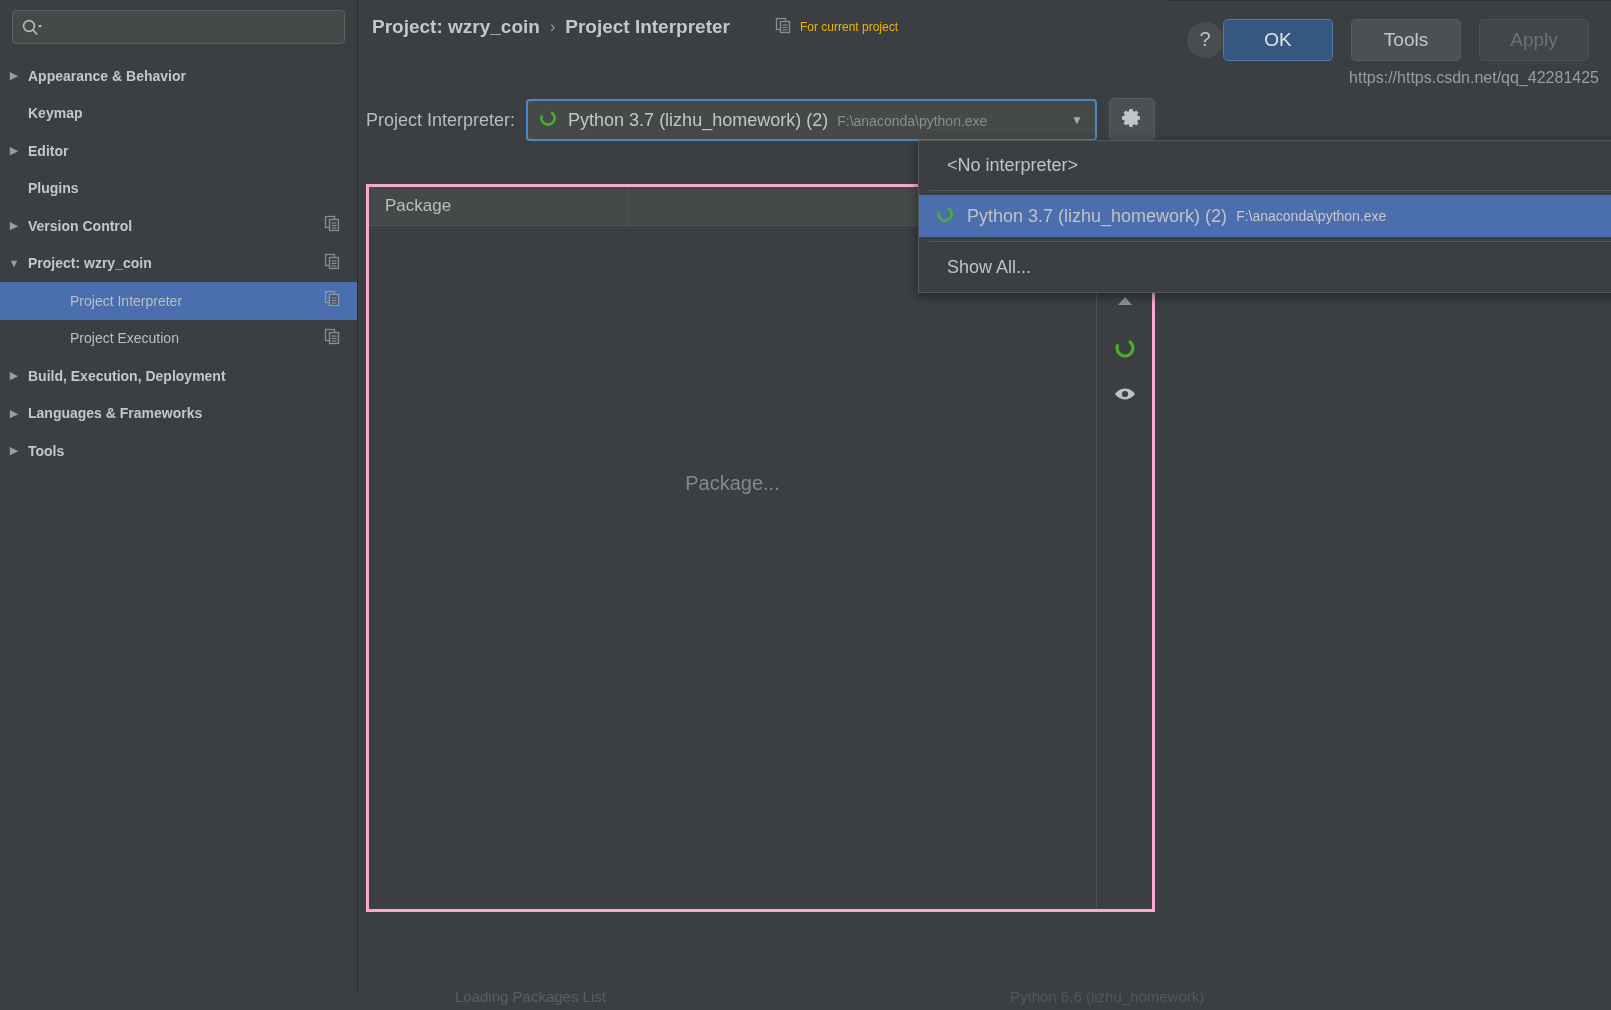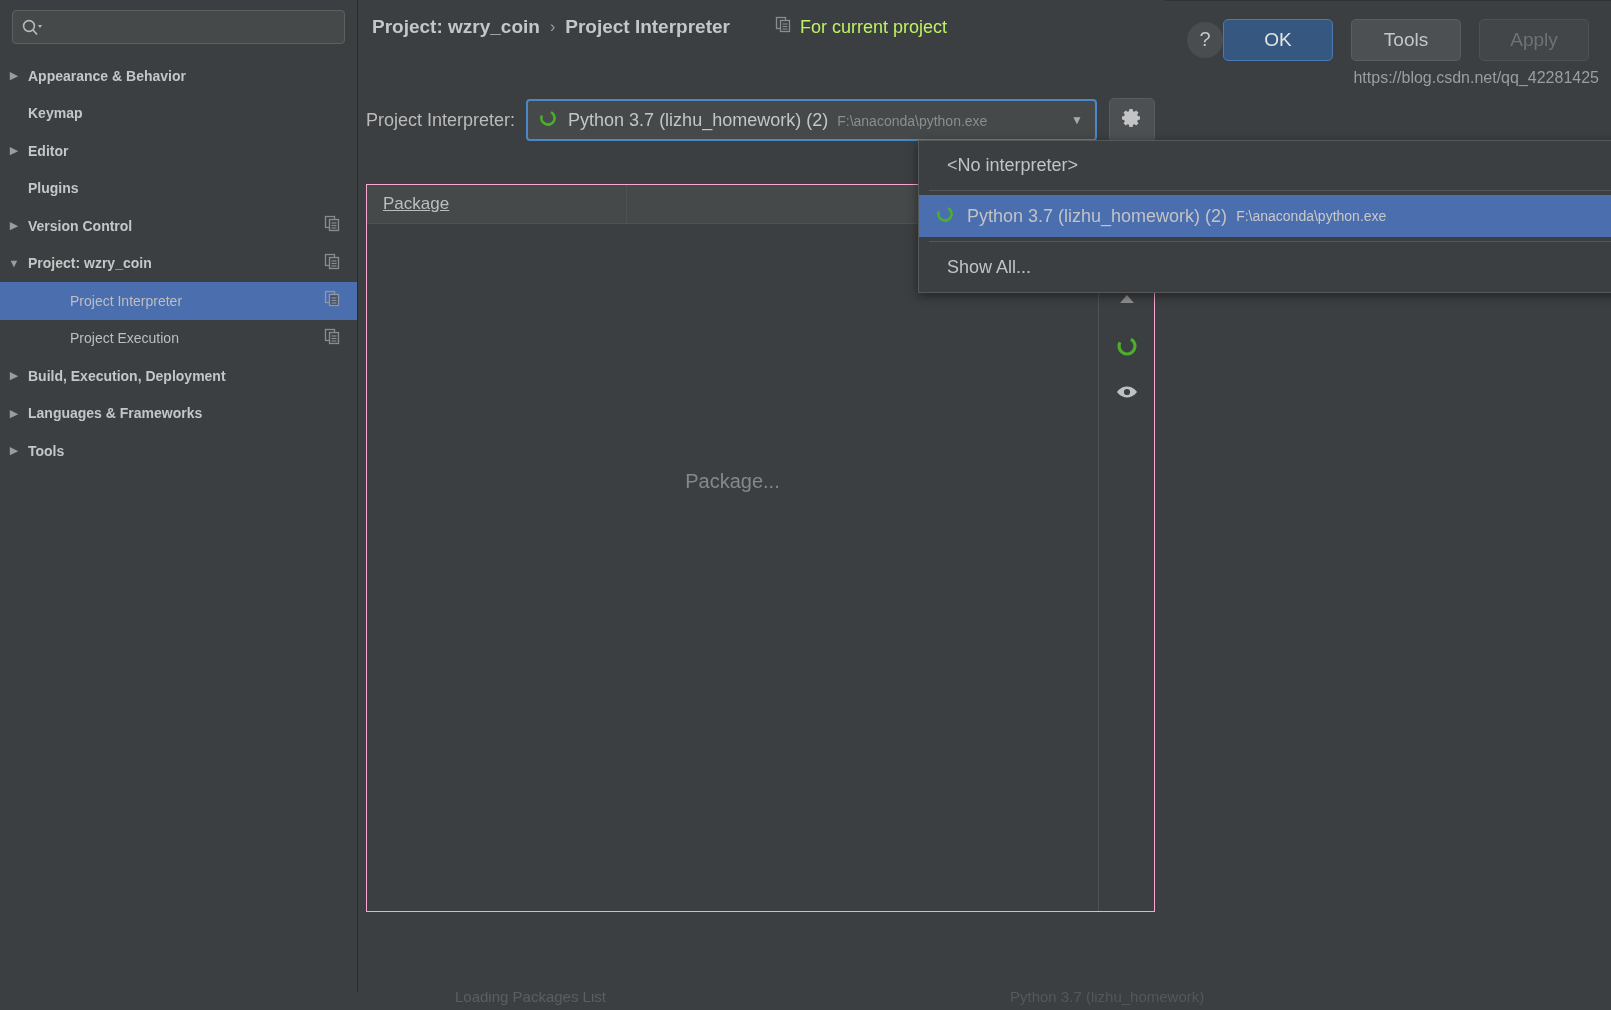--- a/index.html
+++ b/index.html
@@ -245,23 +245,23 @@
   }
   .bc-sep {
     margin: 0 10px;
     color: #9b9d9f;
     font-size: 16px;
   }
   .bc-scope {
     margin-left: 45px;
     display: flex;
     align-items: center;
-    font-size: 18px;
+    font-size: 12px;
     font-weight: normal;
-    color: #bef264;
+    color: #eab308;
   }
   .bc-scope .badge-icon { margin-left: 0; margin-right: 8px; }
 
   .interp-row {
     position: absolute;
     left: 8px;
     top: 98px;
     right: 10px;
     display: flex;
     align-items: center;
@@ -321,24 +321,23 @@
     cursor: default;
   }
 
   
   .pkg-panel {
     position: absolute;
     left: 8px;
     top: 184px;
     right: 10px;
     bottom: 80px;
-    border: 1px solid #f9a8d4;
-    box-sizing: border-box;
-    display: flex;
-    text-decoration: underline;
+    border: 3px solid #f9a8d4;
+    box-sizing: border-box;
+    display: flex;
   }
   .pkg-table {
     flex: 1;
     min-width: 0;
     display: flex;
     flex-direction: column;
     background: #3c3f41;
     position: relative;
   }
   .pkg-head {
@@ -496,21 +495,21 @@
     white-space: nowrap;
   }
 </style>
 </head>
 <body>
 
 <div id="app">
 
   <div class="bg-strip">
     <div class="bg-strip-text">Loading Packages List</div>
-    <div class="bg-strip-text2">Python 3.7 (lizhu_homework)</div>
+    <div class="bg-strip-text2">Python 6.6 (lizhu_homework)</div>
   </div>
 
   <div class="dialog">
 
     <div class="titlebar">
       <div class="app-icon">
         <div class="app-icon-inner">PC</div>
       </div>
       <div class="title-text">Settings</div>
       <div class="close-btn">✕</div>
@@ -714,17 +713,17 @@
       </div>
     </div>
 
     <div class="footer">
       <div class="help-btn">?</div>
       <div class="footer-buttons">
         <div class="btn primary">OK</div>
         <div class="btn">Tools</div>
         <div class="btn disabled">Apply</div>
       </div>
-      <div class="watermark">https://blog.csdn.net/qq_42281425</div>
+      <div class="watermark">https://https.csdn.net/qq_42281425</div>
     </div>
 
   </div>
 </div>
 
 </body></html>

